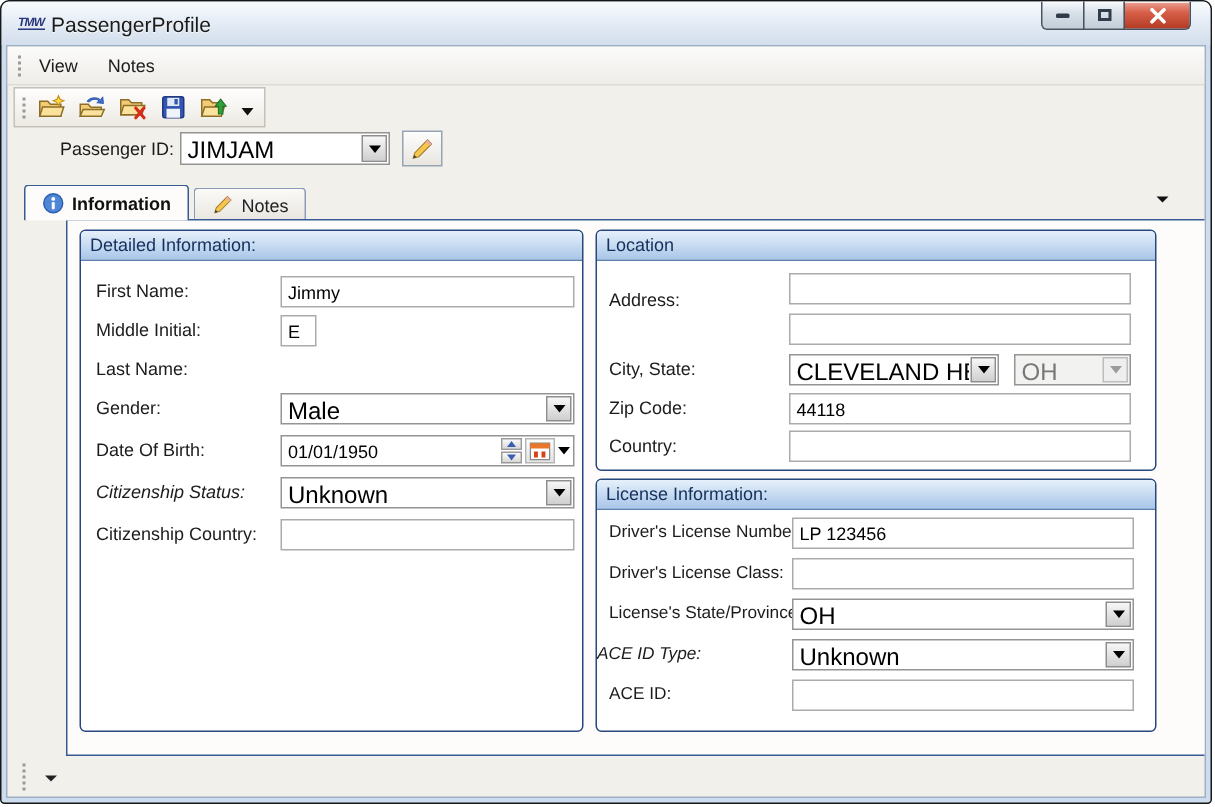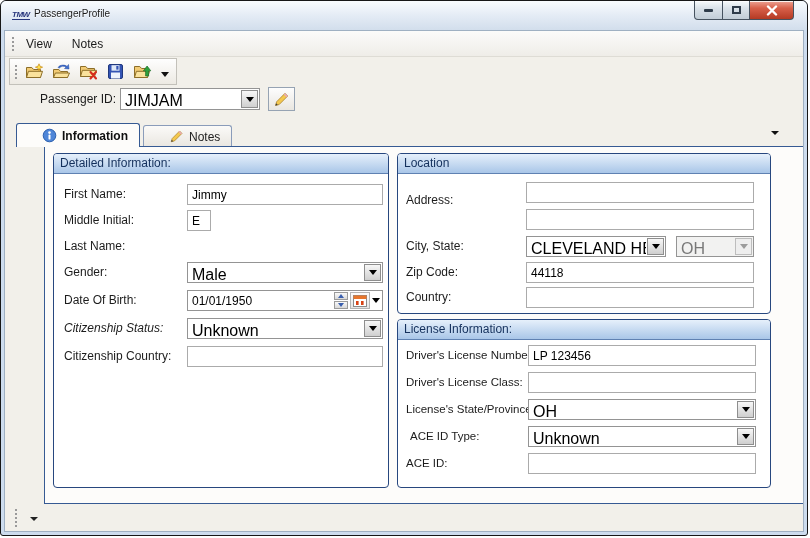--- a/index.html
+++ b/index.html
@@ -6,21 +6,21 @@
   html,body { width:810px; height:538px; background:#fff; font-family:"Liberation Sans", sans-serif; }
   .window { position:relative; width:808px; height:536px; margin:0; border:1px solid #171717;
             border-radius:6px 6px 3px 3px; background:#cddcee; overflow:hidden; }
 
   
   .titlebar { position:absolute; top:0; left:0; right:0; height:29px;
               background:linear-gradient(#f9fcfe,#e6edf6 45%,#d2deec);
               border-radius:5px 5px 0 0; }
   .app-logo { position:absolute; left:11px; top:9px; font-size:8px; font-weight:bold; font-style:italic;
               color:#27357c; letter-spacing:-0.5px; border-bottom:1px solid #27357c; line-height:9px; }
-  .title-text { position:absolute; left:33px; top:7px; font-size:10px; color:#1a1a1a;
+  .title-text { position:absolute; left:33px; top:7px; font-size:14px; color:#1a1a1a;
                 text-shadow:0 1px 0 rgba(255,255,255,.8); }
   .win-btns { position:absolute; top:0; right:13px; display:flex; }
   .wbtn { height:19px; border:1px solid #46525f; border-top:none; display:flex; align-items:center;
           justify-content:center; background:linear-gradient(#f7fafc,#dae2e9 40%,#c2cdd7);
           box-shadow:inset 0 1px 0 rgba(255,255,255,.85); }
   .wbtn.min { width:29px; border-radius:0 0 0 4px; }
   .wbtn.max { width:28px; margin-left:-1px; }
   .wbtn.close { width:45px; margin-left:-1px; border-radius:0 0 4px 0;
                 background:linear-gradient(#eda495,#d8604a 40%,#b43a23); }
   .glyph-min { width:9px; height:3px; background:#2f3c4a; border-radius:1px; }
@@ -56,21 +56,21 @@
   .combo.disabled .ct { color:#787878; }
   .combo.disabled .cb { background:#eeeeee; border-color:#bdbdbd; }
   .combo.disabled .arr { border-top-color:#9b9b9b; }
   .pid-combo { position:absolute; left:115px; top:57px; width:140px; height:22px; }
   .edit-btn { position:absolute; left:263px; top:56px; width:27px; height:24px; border:1px solid #96a3b3;
               background:linear-gradient(#fdfdfd,#e9e6e0); display:flex; align-items:center; justify-content:center; }
 
   
   .tabstrip { position:absolute; left:11px; top:92px; right:30px; height:24px; display:flex;
               align-items:flex-end; gap:3px; }
-  .tab { display:flex; align-items:center; gap:5px; padding:0 11px 0 25px;
+  .tab { display:flex; align-items:center; gap:5px; padding:0 11px 0 11px;
          border-radius:3px 3px 0 0; font-size:12px;text-align:center; }
   .tab.active { height:24px; background:#fdfcfa; border:1px solid #365a93; border-bottom:none;
                 font-weight:bold; position:relative; z-index:3; color:#101010; }
   .tab.inactive { height:22px; background:linear-gradient(#fbfaf8,#e9e6e0); border:1px solid #8a9cba;
                   border-bottom:none; color:#222; }
   .tab-overflow { position:absolute; right:20px; top:100px; width:12px; height:10px; z-index:4; }
   .tab-overflow .arr2 { width:0; height:0; border-left:4px solid transparent; border-right:4px solid transparent;
                         border-top:4px solid #111; }
 
   .tabpage { position:absolute; left:11px; top:115px; width:782px; height:358px;
@@ -300,21 +300,21 @@
         <input class="txt" style="left: 130px; top: 25px; width: 228px;" value="LP 123456">
         <span class="lbl small" style="left:8px; top:52px;">Driver's License Class:</span>
         <input class="txt" style="left: 130px; top: 52px; width: 228px;" value="">
         <span class="lbl small" style="left:8px; top:79px;">License's State/Province:</span>
         <div class="combo acombo" style="left:130px; top:79px; width:228px;">
           <span class="ct">OH</span>
           <div class="cb">
               <div class="arr"></div>
             </div>
         </div>
-        <span class="lbl small" style="left:12px; top:106px;">ACE ID Type:</span>
+        <span class="lbl small" style="left:0; top:106px;font-style:italic;">ACE ID Type:</span>
         <div class="combo acombo" style="left:130px; top:106px; width:228px;">
           <span class="ct">Unknown</span>
           <div class="cb">
               <div class="arr"></div>
             </div>
         </div>
         <span class="lbl small" style="left:8px; top:133px;">ACE ID:</span>
         <input class="txt" style="left: 130px; top: 133px; width: 228px;" value="">
       </div>
     </div>

